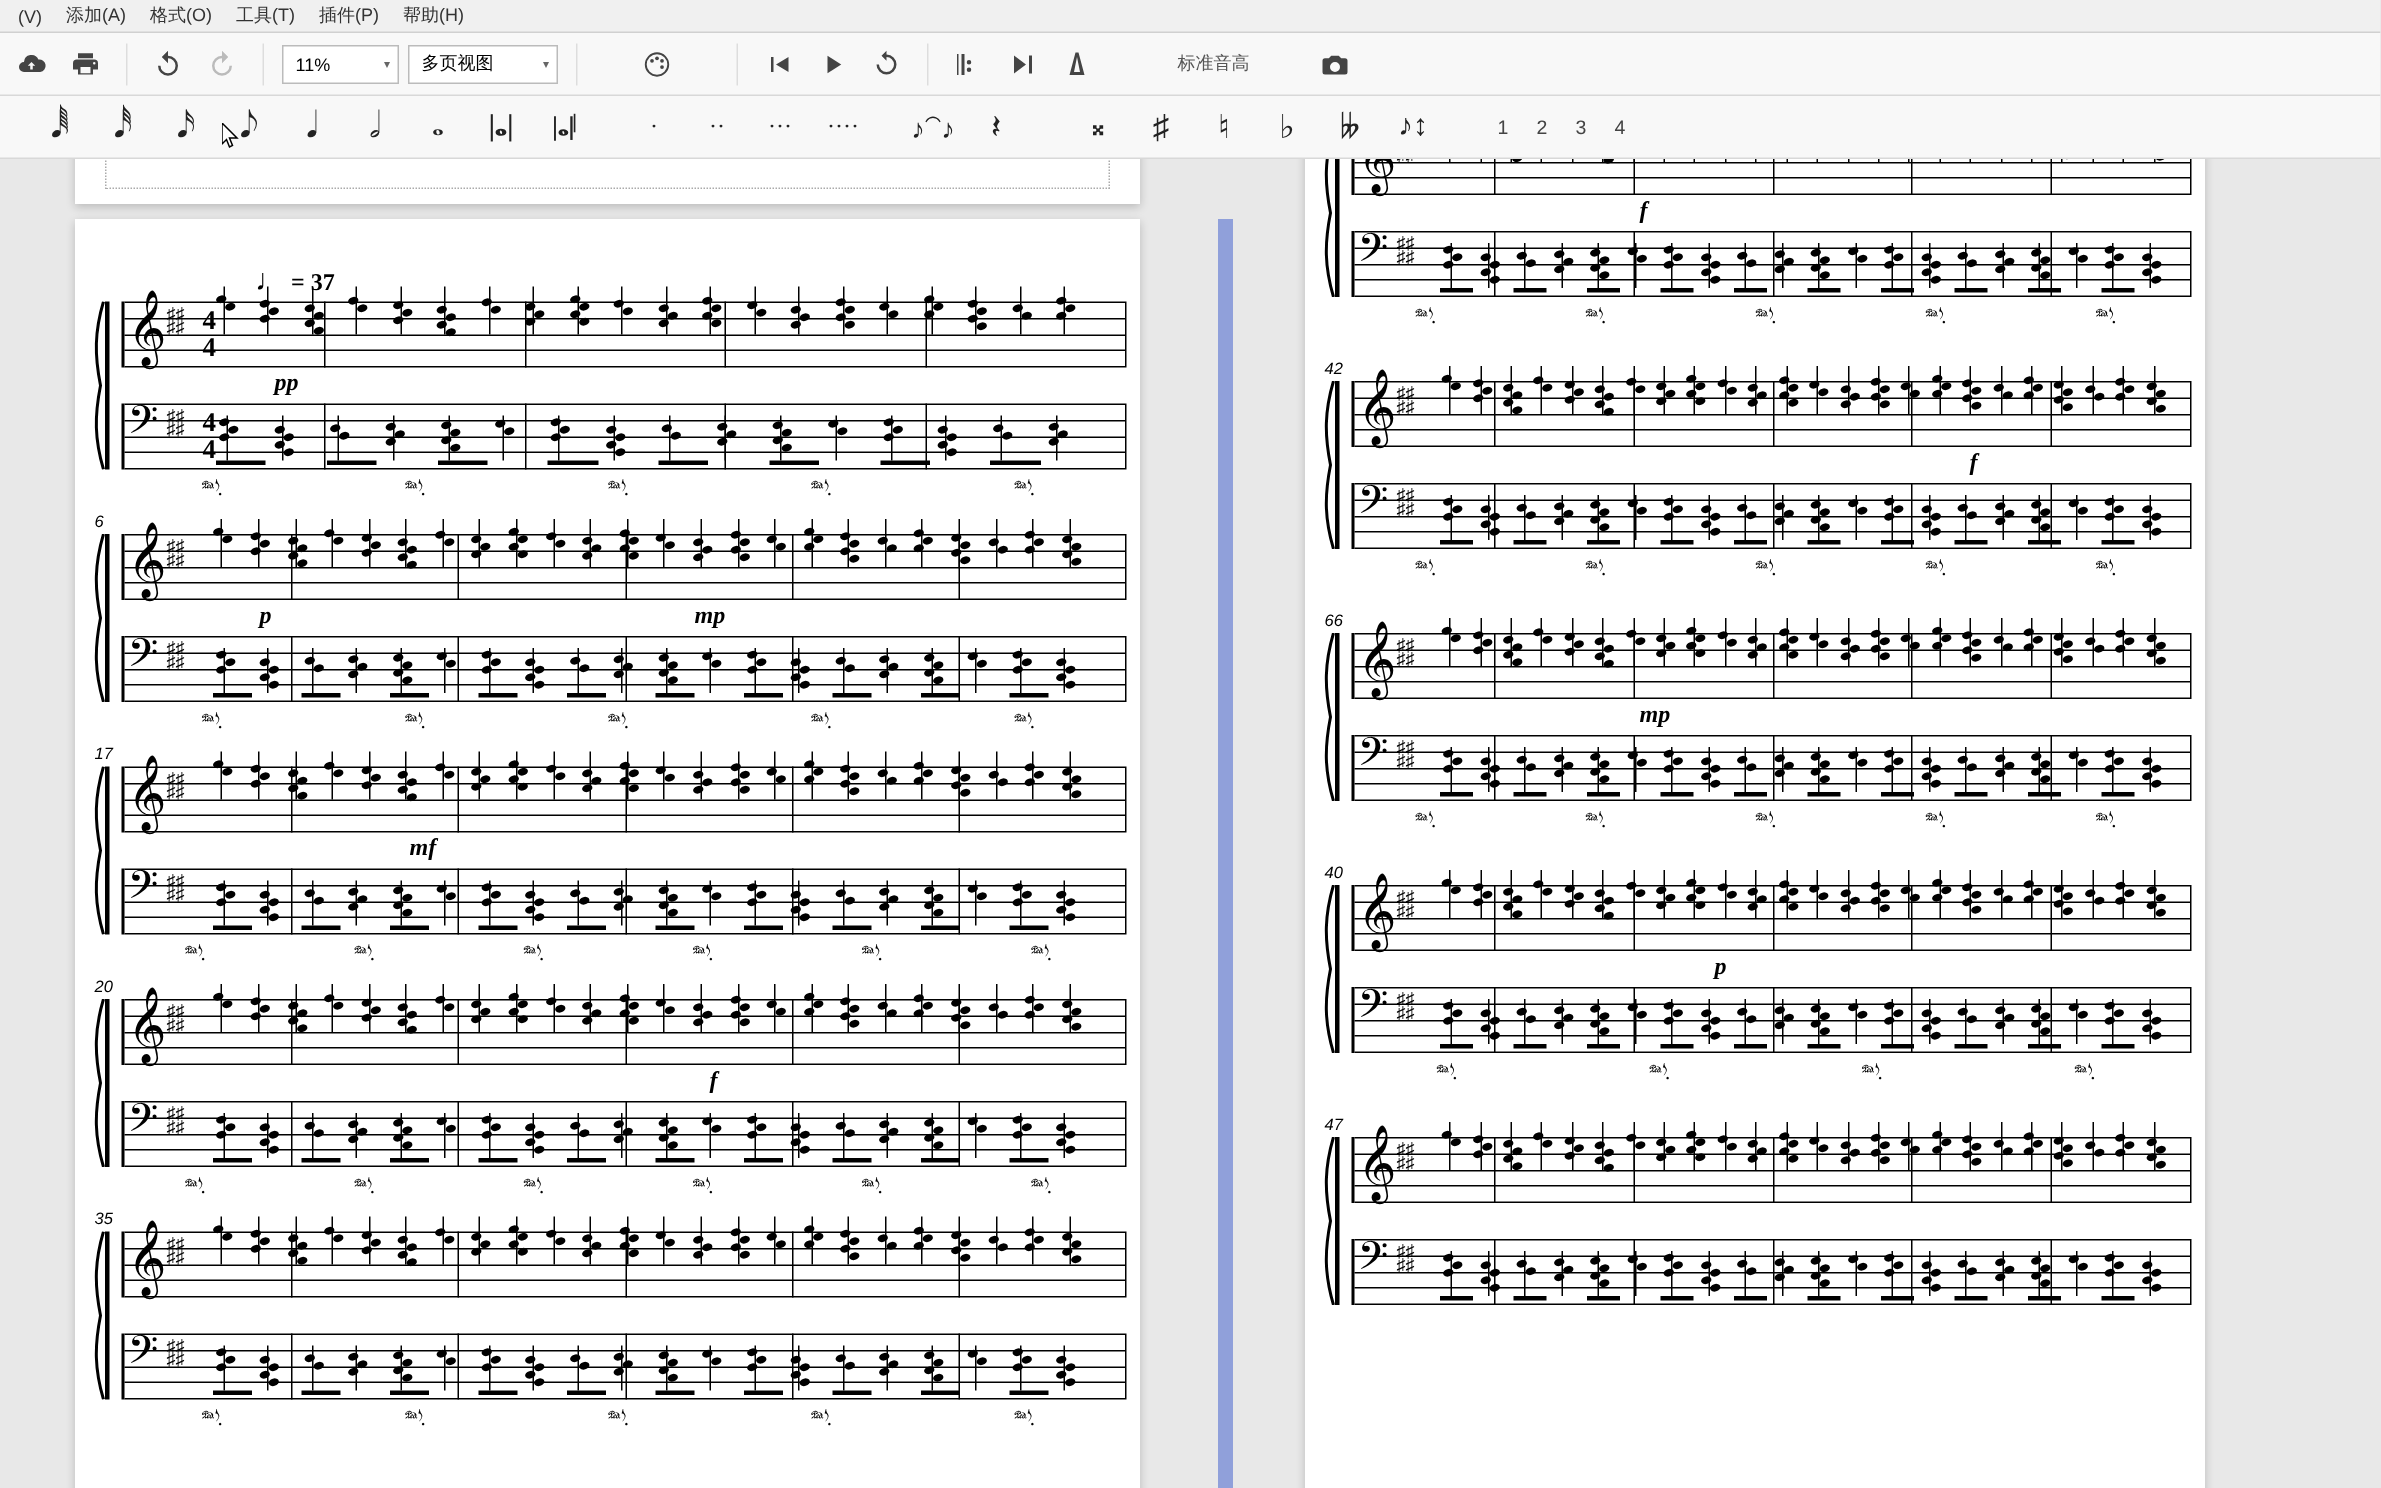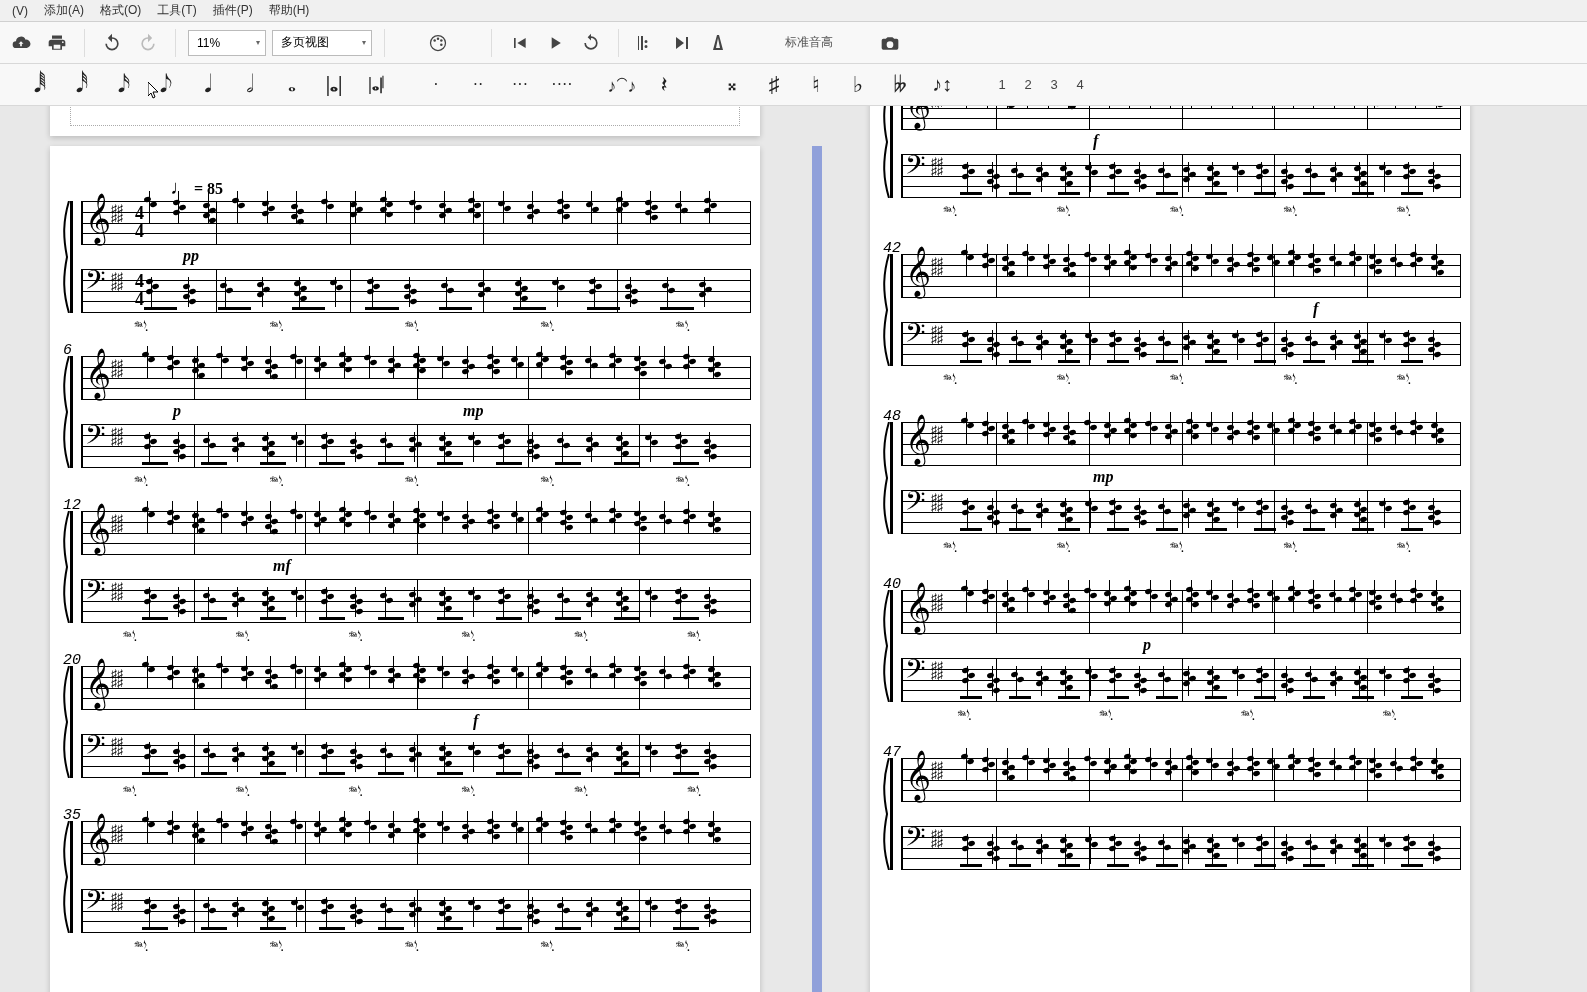--- a/index.html
+++ b/index.html
@@ -160,21 +160,21 @@
 .tempo-mark {
   position: absolute;
   left: 120px;
   top: 30px;
   font-family: "Times New Roman", serif;
   font-size: 16px;
   font-weight: bold;
 }
 .tempo-mark::before { content: "\2669"; font-size: 20px; margin-right: 4px; }
 .dyn { position: absolute; font-family: "Times New Roman", serif; font-style: italic; font-weight: bold; font-size: 16px; }
-.measure-num { position: absolute; font-family: Liberation Mono, monospace; font-style: italic; font-size: 15px; }
+.measure-num { position: absolute; font-family: Liberation Sans, sans-serif; font-style: italic; font-size: 11px; }
 .ped-marks {
   position: absolute;
   left: 0; right: 0;
   font-family: "Times New Roman", serif;
   font-style: italic;
   font-size: 14px;
   display: flex;
   justify-content: space-around;
 }
 
@@ -362,21 +362,21 @@
   <span class="voice-num">4</span>
 </div>
 
 <div class="canvas-area">
 
   <div class="page-top-edge">
     <div class="page-top-inner"></div>
   </div>
 
   <div class="page page1">
-    <div class="tempo-mark">= 85</div>
+    <div class="tempo-mark">= 37</div>
     <div id="page1-systems">
         <div class="grand" style="top:55px">
           <div class="brace">
             <svg viewBox="0 0 10 110" preserveAspectRatio="none">
               <path d="M8 0 C2 20 2 35 6 55 C2 75 2 90 8 110" fill="none" stroke="#000" stroke-width="2"></path>
             </svg>
           </div>
           <div class="staff">
             <span style="position:absolute;left:2px;top:-8px;font-size:44px;font-family:serif">𝄞</span>
             <span style="position:absolute;left:28px;top:4px;font-size:12px;line-height:9px">♯♯<br>♯♯</span>
@@ -960,21 +960,21 @@
             <span style="font-family:cursive">𝆮𝅮.</span>
             <span style="font-family:cursive">𝆮𝅮.</span>
           </div>
         </div>
         <div class="grand" style="top:365px">
           <div class="brace">
             <svg viewBox="0 0 10 110" preserveAspectRatio="none">
               <path d="M8 0 C2 20 2 35 6 55 C2 75 2 90 8 110" fill="none" stroke="#000" stroke-width="2"></path>
             </svg>
           </div>
-          <div class="measure-num" style="left:-10px;top:-14px">12</div>
+          <div class="measure-num" style="left:-10px;top:-14px">17</div>
           <div class="staff">
             <span style="position:absolute;left:2px;top:-8px;font-size:44px;font-family:serif">𝄞</span>
             <span style="position:absolute;left:28px;top:4px;font-size:12px;line-height:9px">♯♯<br>♯♯</span>
             <div class="barlines">
               <span style="left:16.666666666666668%"></span>
               <span style="left:33.333333333333336%"></span>
               <span style="left:50%"></span>
               <span style="left:66.66666666666667%"></span>
               <span style="left:83.33333333333333%"></span>
               <span style="left:100%"></span>
@@ -2499,21 +2499,21 @@
             <span style="font-family:cursive">𝆮𝅮.</span>
             <span style="font-family:cursive">𝆮𝅮.</span>
           </div>
         </div>
         <div class="grand" style="top:356px">
           <div class="brace">
             <svg viewBox="0 0 10 110" preserveAspectRatio="none">
               <path d="M8 0 C2 20 2 35 6 55 C2 75 2 90 8 110" fill="none" stroke="#000" stroke-width="2"></path>
             </svg>
           </div>
-          <div class="measure-num" style="left:-10px;top:-14px">48</div>
+          <div class="measure-num" style="left:-10px;top:-14px">66</div>
           <div class="staff">
             <span style="position:absolute;left:2px;top:-8px;font-size:44px;font-family:serif">𝄞</span>
             <span style="position:absolute;left:28px;top:4px;font-size:12px;line-height:9px">♯♯<br>♯♯</span>
             <div class="barlines">
               <span style="left:16.666666666666668%"></span>
               <span style="left:33.333333333333336%"></span>
               <span style="left:50%"></span>
               <span style="left:66.66666666666667%"></span>
               <span style="left:83.33333333333333%"></span>
               <span style="left:100%"></span>

